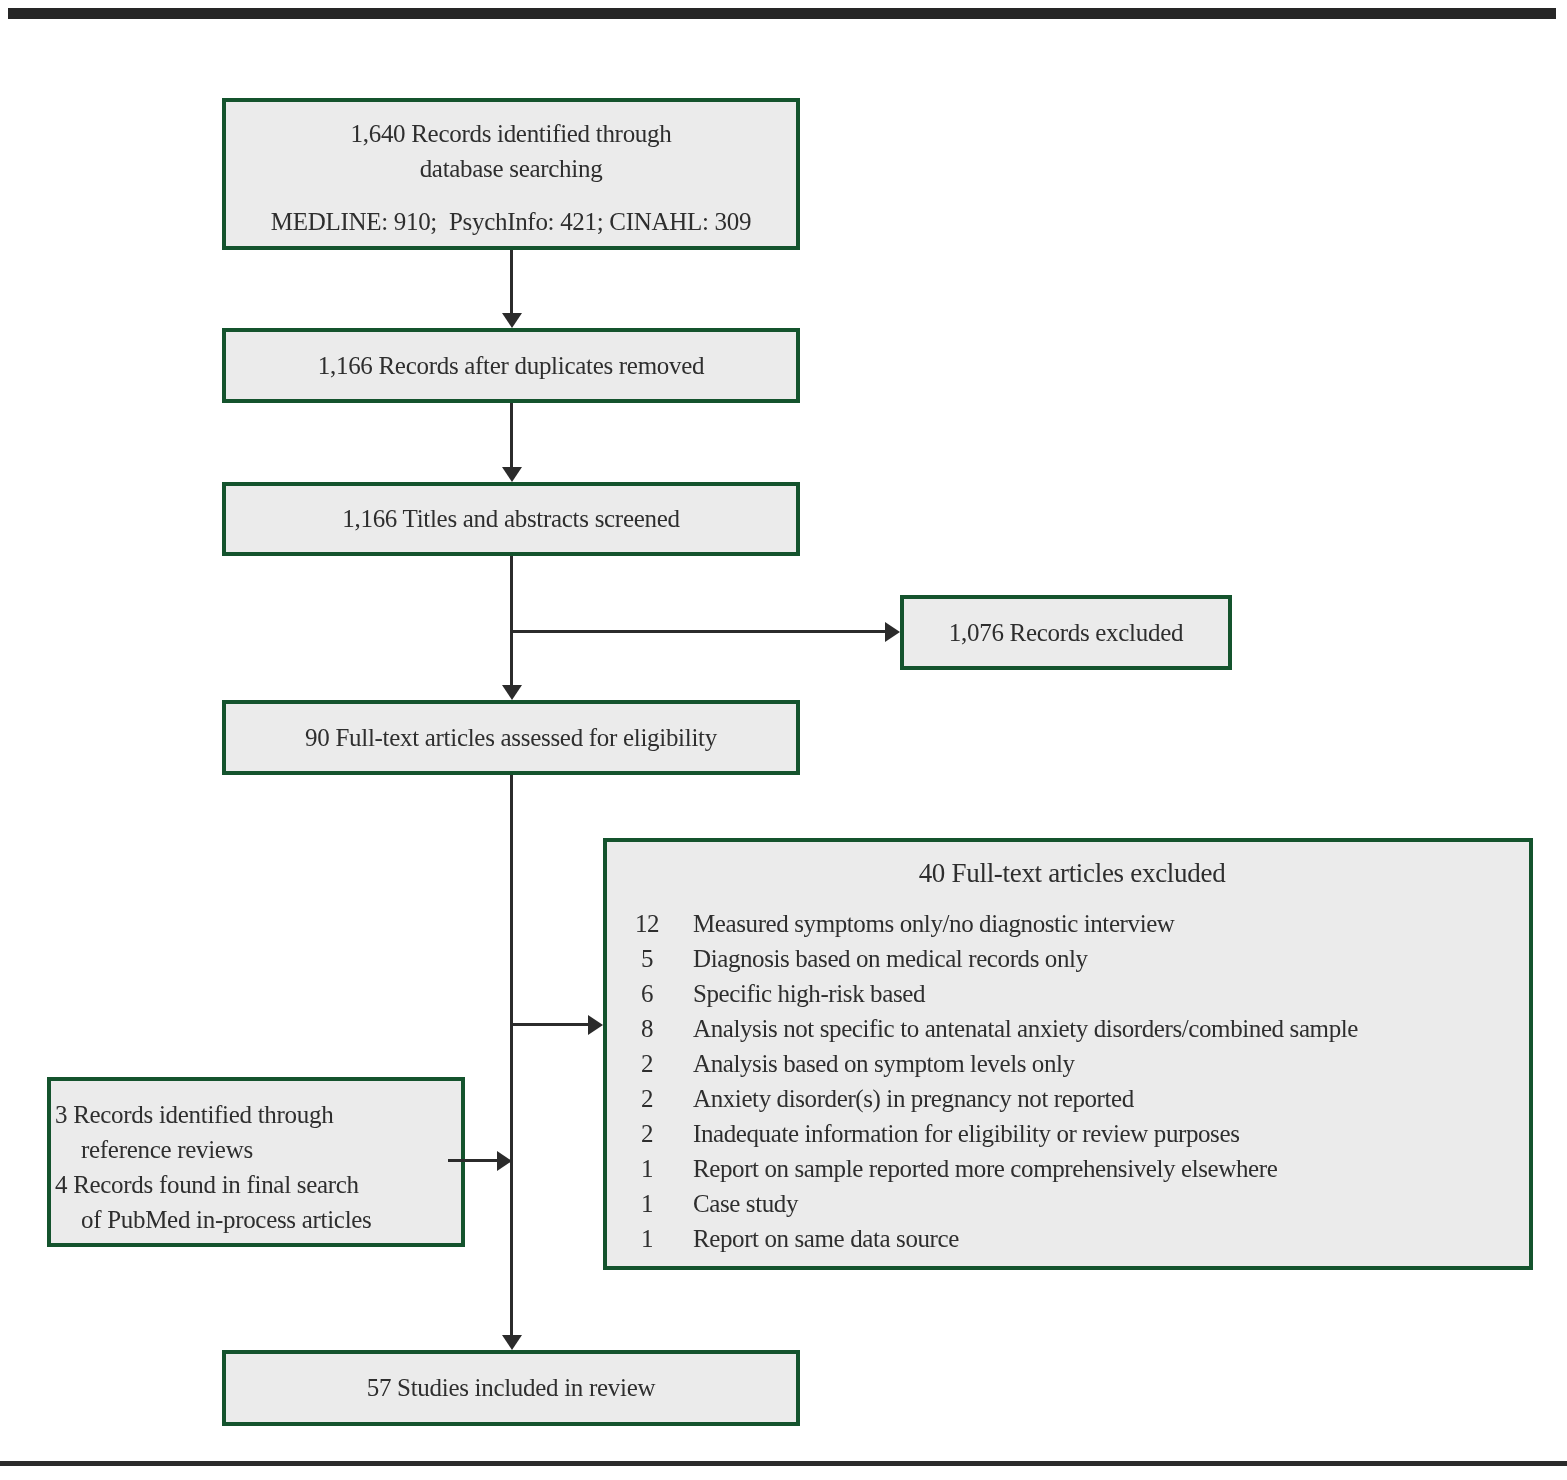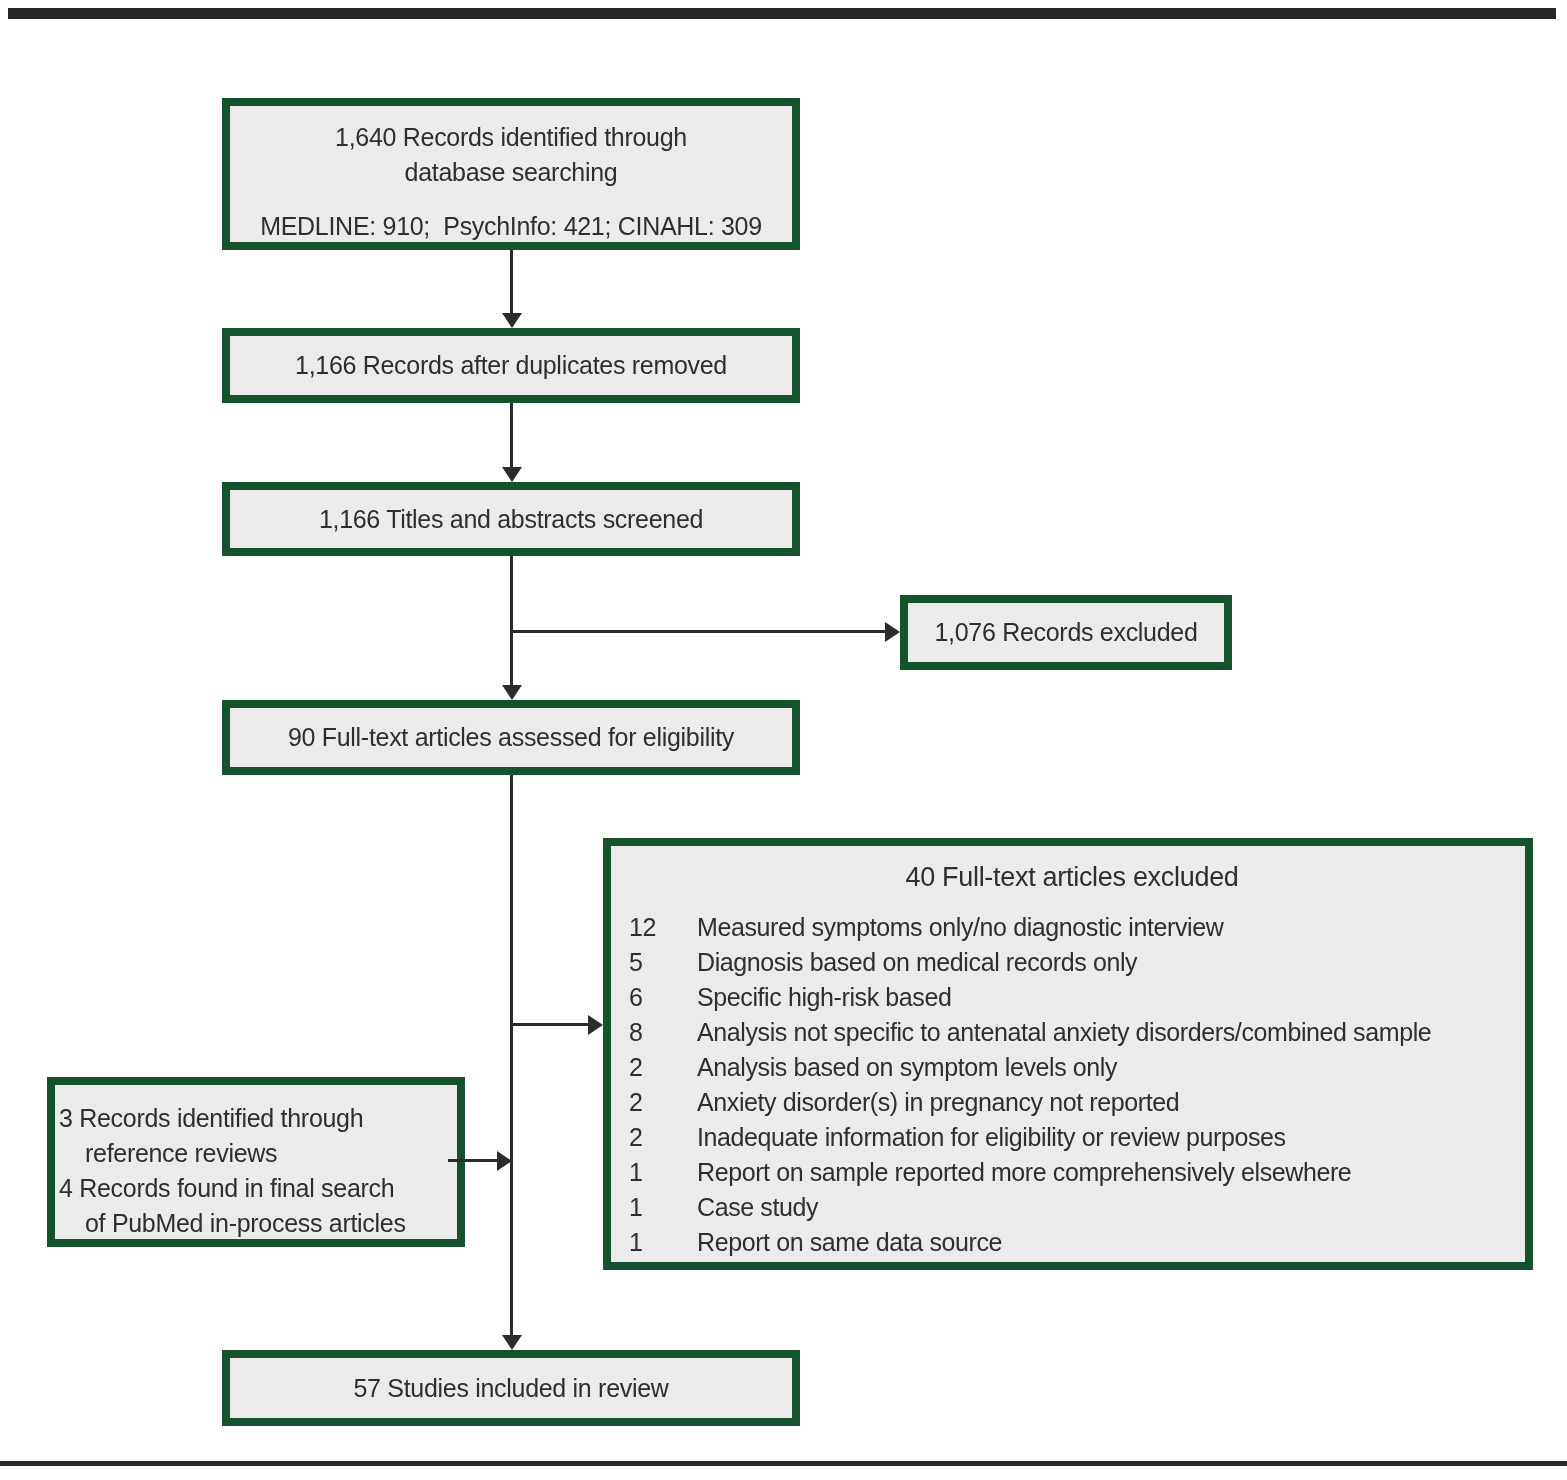--- a/index.html
+++ b/index.html
@@ -14,40 +14,40 @@
   .canvas{position:absolute;left:0;top:0;width:1567px;height:1480px;}
 
   .topbar{position:absolute;left:8px;top:8px;width:1548px;height:11px;background:#262626;}
   .fig-title{
     position:absolute;left:8px;top:27px;width:1100px;
     font-size:35px;font-weight:bold;color:#262626;letter-spacing:-0.5px;
   }
   .bottomrule{position:absolute;left:0;top:1461px;width:1567px;height:5px;background:#2b2b2b;}
 
   .fbox{
-    position:absolute;background:#ebebeb;border:8px solid #14532d;
-    box-sizing:border-box;font-size:25px;letter-spacing:-0.3px;color:#2e2e2e;
+    position:absolute;background:#ebebeb;border:4px solid #14532d;
+    box-sizing:border-box;font-size:25px;letter-spacing:-0.3px;color:#2e2e2e;font-family:Liberation Serif, serif;
   }
   .center-flex{display:flex;align-items:center;justify-content:center;text-align:center;}
 
   .box-identified{left:222px;top:98px;width:578px;height:152px;text-align:center;}
   .box-identified .l1{margin-top:14px;line-height:35px;}
   .box-identified .l2{line-height:35px;}
   .box-identified .l3{margin-top:20px;line-height:32px;}
 
   .box-duplicates{left:222px;top:328px;width:578px;height:75px;}
   .box-screened{left:222px;top:482px;width:578px;height:74px;}
   .box-excluded1{left:900px;top:595px;width:332px;height:75px;}
   .box-fulltext{left:222px;top:700px;width:578px;height:75px;}
   .box-included{left:222px;top:1350px;width:578px;height:76px;}
 
   .box-bigexcl{left:603px;top:838px;width:930px;height:432px;padding:14px 10px 4px 18px;}
   .box-bigexcl .bx-title{text-align:center;font-size:27px;line-height:34px;margin-bottom:16px;letter-spacing:-0.3px;}
   .xrow{display:flex;line-height:35px;white-space:nowrap;font-size:25px;letter-spacing:-0.4px;}
-  .xrow .num{flex:none;width:44px;text-align:left;}
+  .xrow .num{flex:none;width:44px;text-align:center;}
   .xrow .txt{margin-left:24px;}
 
   .box-leftrecs{left:47px;top:1077px;width:418px;height:170px;padding:16px 0 0 4px;}
   .box-leftrecs .ln{line-height:35px;white-space:nowrap;}
   .box-leftrecs .indent{padding-left:26px;}
 
   .vline{position:absolute;width:3px;background:#2b2b2b;}
   .hline{position:absolute;height:3px;background:#2b2b2b;}
   .arr-down{
     position:absolute;width:0;height:0;

